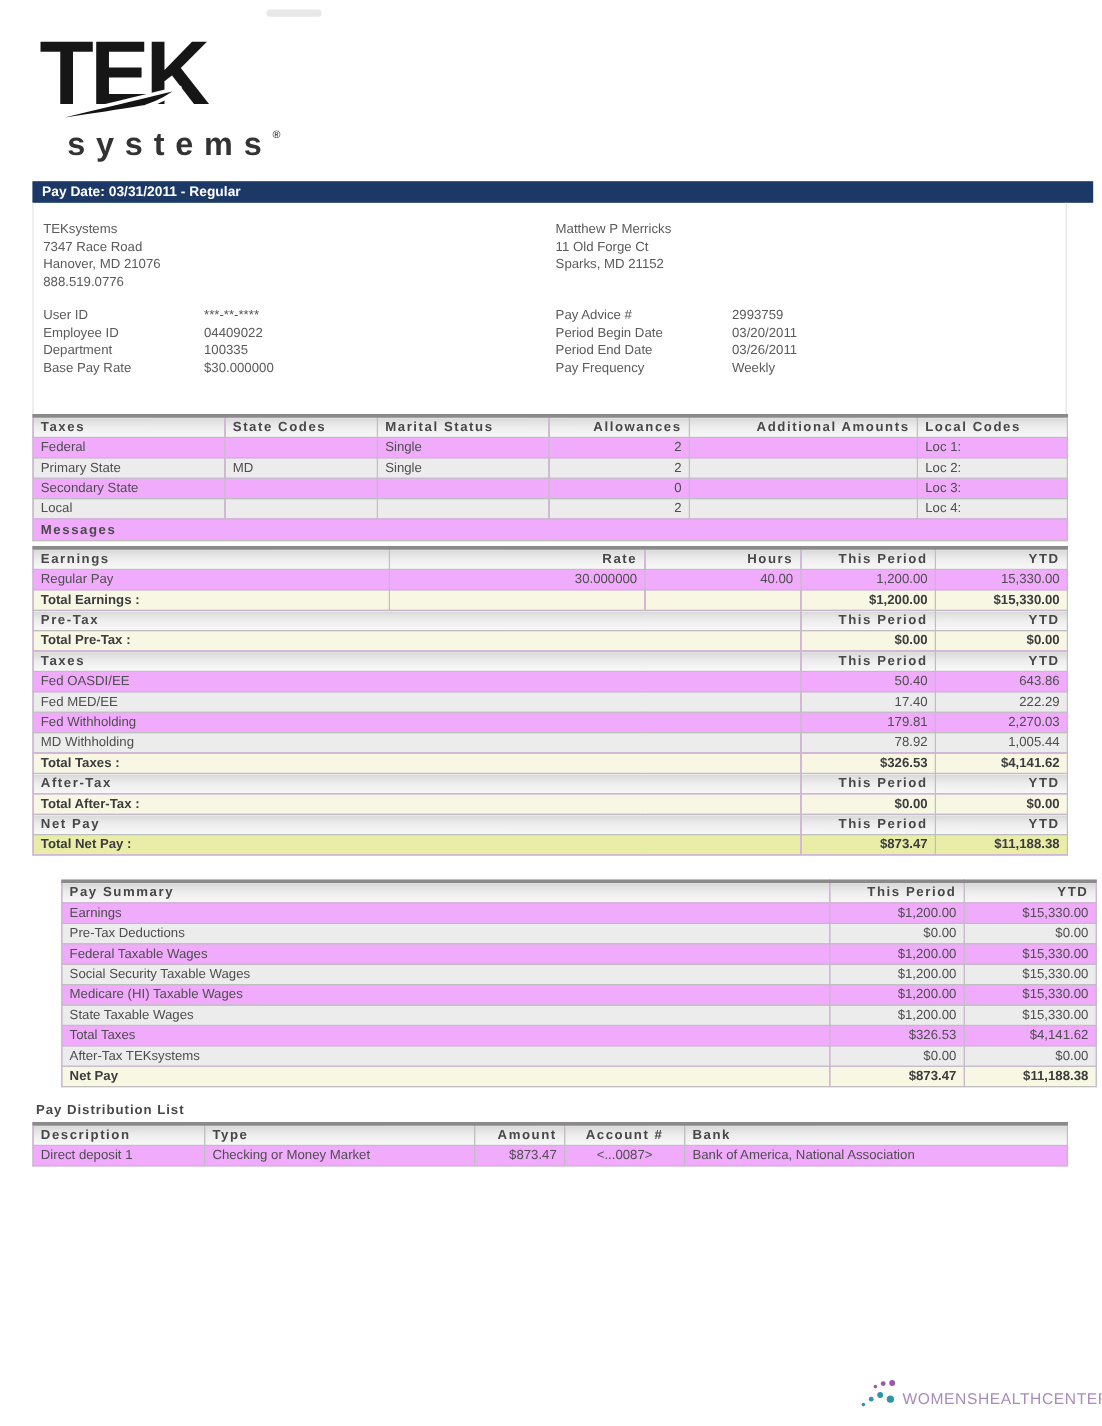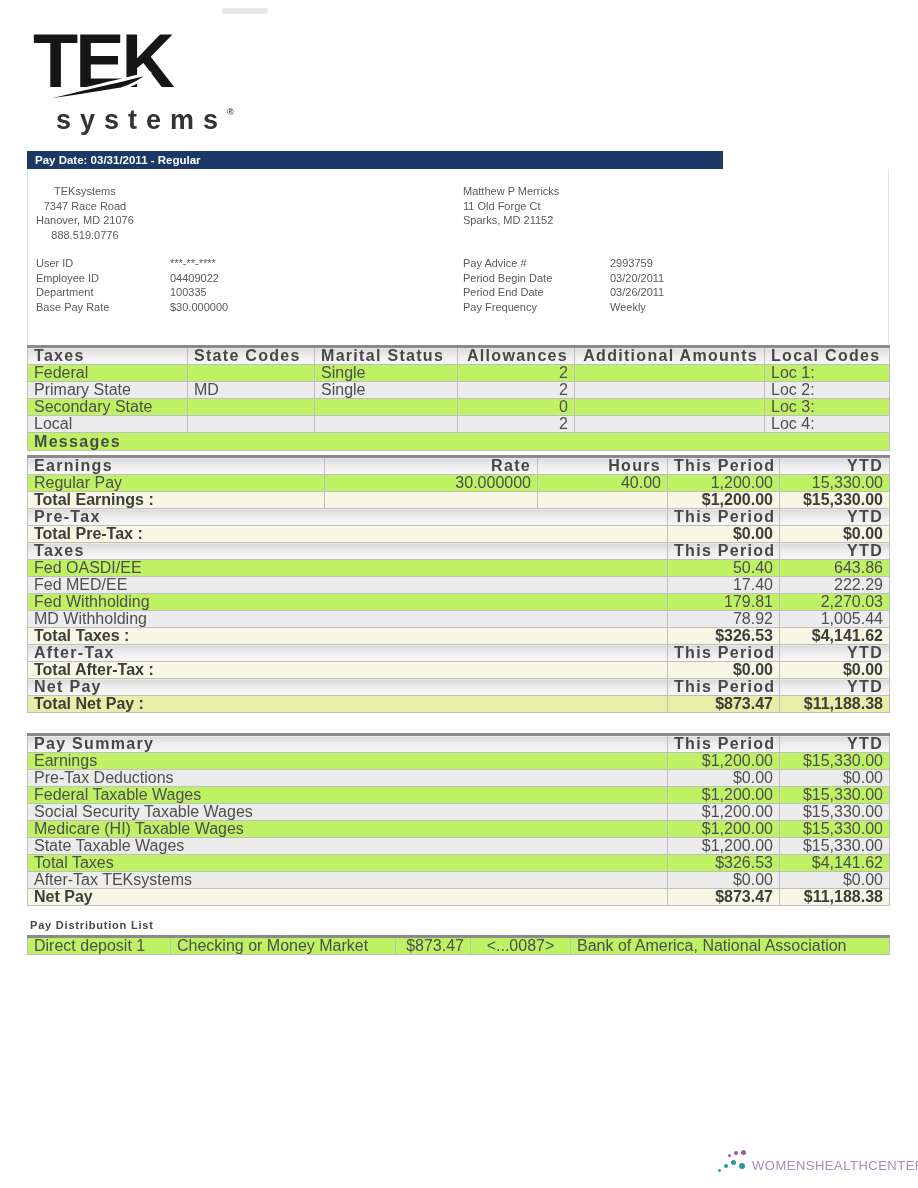--- a/index.html
+++ b/index.html
@@ -18,46 +18,46 @@
   .logo { position:absolute; left:30px; top:22px; width:220px; height:115px;text-align:right; }
   .tek  { position:absolute; left:3px; top:0; font-size:74px; font-weight:bold;
           color:#161616; letter-spacing:-3px; line-height:78px;
           transform:scaleY(1.02); }
   .swoosh { position:absolute; left:-8px; top:34px; width:165px; height:60px; }
   .systems { position:absolute; left:26px; top:83px; font-size:27px; font-weight:bold;
              color:#333; letter-spacing:9px; }
   .reg { font-size:9px; vertical-align:14px; letter-spacing:0; color:#444; }
 
   
-  .paybar { position:absolute; left:27px; top:151px; width:696px; height:18px;
+  .paybar { position:absolute; left:27px; top:151px; width:884px; height:18px;
             background:#1c3866; color:#fff; font-weight:bold; font-size:11.5px;
             line-height:18px; padding-left:8px; }
 
   
   .infobox-frame { position:absolute; left:27px; top:169px; width:862px; height:176px;
                    border-left:1px solid #e3e3e3; border-right:1px solid #e3e3e3; }
 
   
   .addr { position:absolute; line-height:14.7px; color:#5a5a5a; }
-  #addr-company  { left:36px;  top:184px;text-align:center; }
+  #addr-company  { left:36px;  top:184px; }
   #addr-employee { left:463px; top:184px; }
   .details { position:absolute; line-height:14.7px; color:#5a5a5a; }
   #details-left  { left:36px;  top:256px; }
   #details-right { left:463px; top:256px; }
   .drow { display:flex; }
   #details-left  .dlabel { width:134px; }
   #details-right .dlabel { width:147px; }
 
   
-  table { border-collapse:collapse; table-layout:fixed; font-size:16px;
+  table { border-collapse:collapse; table-layout:fixed; font-size:11px;
           position:absolute; left:27px; width:862px;
-          border:1px solid #9d9d9d; border-top:3px solid #8a8a8a; background:#bef264;padding-left:44px; }
+          border:1px solid #9d9d9d; border-top:3px solid #8a8a8a; background:#f0abfc;padding-left:44px; }
   #tbl-taxinfo  { top:345px; }
   #tbl-earnings { top:455px; }
-  #tbl-summary  { top:733px; }
+  #tbl-summary  { top:733px;margin-left:24px; }
   #tbl-dist     { top:935px; }
   td, th { border:1px solid #bfbfbf; padding:2px 6px; height:17px; line-height:12px;
            overflow:hidden; white-space:nowrap; font-weight:normal; text-align:left;
            color:#4e4e4e; }
   tr.hdr td, tr.hdr th {
     background:linear-gradient(180deg,#d9d9d9 0%, #ededed 45%, #f8f8f8 100%);
     font-weight:bold; color:#474747; letter-spacing:1.3px; }
   .r { text-align:right; }
   .c { text-align:center; }
   tr.stripe td { background:#ececec; }
@@ -358,20 +358,27 @@
   <div class="dist-title">Pay Distribution List</div>
   <table id="tbl-dist">
     <colgroup>
         <col style="width:143px">
         <col style="width:225px">
         <col style="width:75px">
         <col style="width:100px">
         <col style="width:319px">
       </colgroup>
     <tbody>
+        <tr class="hdr">
+      <th>Description</th>
+      <th>Type</th>
+      <th class="r">Amount</th>
+      <th class="c">Account #</th>
+      <th>Bank</th>
+    </tr>
     <tr>
       <td>Direct deposit 1</td>
       <td>Checking or Money Market</td>
       <td class="r">$873.47</td>
       <td class="c">&lt;...0087&gt;</td>
       <td>Bank of America, National Association</td>
     </tr>
   </tbody>
     </table>
 

